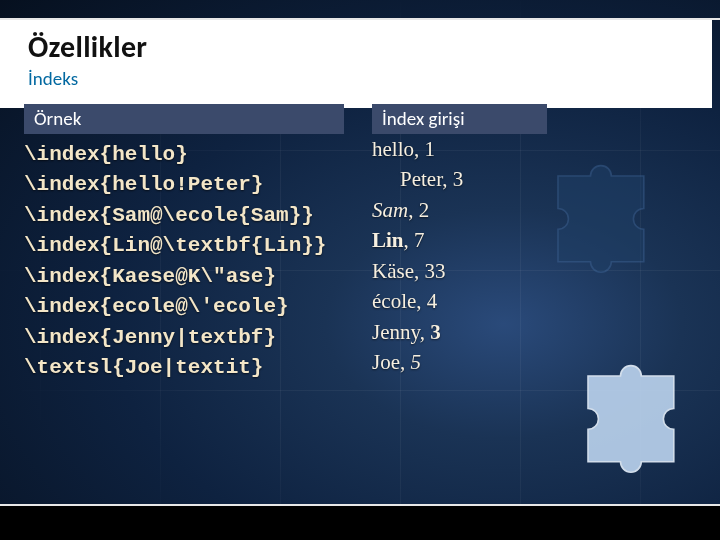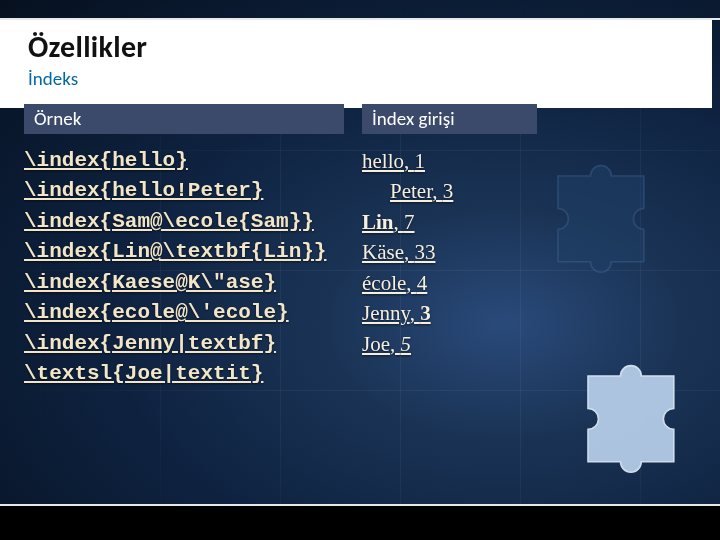--- a/index.html
+++ b/index.html
@@ -60,52 +60,51 @@
     font-size: 19px;
     color: #0369a1;
     margin-top: 2px;
   }
   .columns {
     position: absolute;
     top: 104px;
     left: 24px;
     right: 24px;
     display: flex;
+    gap: 10px;
   }
   .col { flex: 0 0 auto; }
   .col.left { width: 338px; }
   .col.right { width: 300px; }
   .col-head {
     background: #3b4a6b;
     color: #fff;
     font-family: Calibri, Arial, sans-serif;
     font-size: 19px;
     padding: 3px 10px 4px 10px;
     display: inline-block;
     min-width: 180px;
   }
   .col.left .col-head { min-width: 320px; }
   .col.right .col-head { min-width: 175px; }
   .code-list {
-    margin-top: 12px;
+    margin-top: 6px;
     font-family: 'Courier New', monospace;
     font-size: 21px;
     line-height: 1.45;
     color: #f3e6c8;
     text-shadow: 0 1px 2px rgba(0,0,0,0.6);
     font-weight: 600;
-    text-decoration: underline;
   }
   .entry-list {
-    margin-top: 12px;
+    margin-top: 0;
     font-size: 21px;
     line-height: 1.45;
     color: #f6efe0;
     text-shadow: 0 1px 2px rgba(0,0,0,0.6);
-    text-decoration: underline;
   }
   .entry-list .row { white-space: nowrap; }
   .indent { padding-left: 28px; }
   .sl { font-style: italic; font-family: 'Times New Roman', serif; }
   .bf { font-weight: 700; }
   .it { font-style: italic; }
   .bottom-rule {
     position: absolute;
     left: 0; right: 0; bottom: 34px;
     height: 2px;
@@ -154,20 +153,21 @@
       <div>\index{Jenny|textbf}</div>
       <div>\textsl{Joe|textit}</div>
     </div>
   </div>
 
   <div class="col right">
     <div class="col-head">İndex girişi</div>
     <div class="entry-list" id="entry-list">
         <div class="row"><span>hello</span>, <span>1</span></div>
         <div class="row indent"><span>Peter</span>, <span>3</span></div>
+        <div class="row"><span class="sl">Sam</span>, <span>2</span></div>
         <div class="row"><span class="bf">Lin</span>, <span>7</span></div>
         <div class="row"><span>Käse</span>, <span>33</span></div>
         <div class="row"><span>école</span>, <span>4</span></div>
         <div class="row"><span>Jenny</span>, <span class="bf">3</span></div>
         <div class="row"><span>Joe</span>, <span class="it">5</span></div>
       </div>
   </div>
 
 </div>
 

